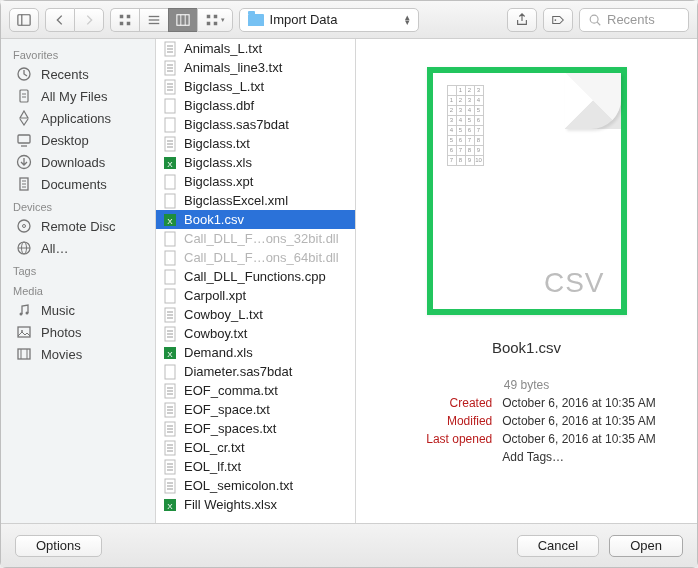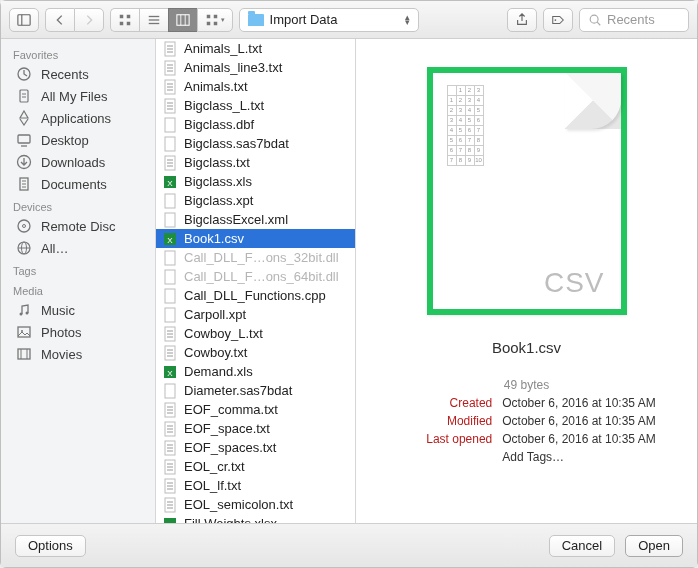--- a/index.html
+++ b/index.html
@@ -47,21 +47,21 @@
 .fname{font-size:15px;margin-top:24px;color:#303030}
 .meta{margin-top:22px;display:grid;grid-template-columns:95px auto;gap:4px 10px;font-size:12px;}
 .meta .k{color:#b91c1c;text-align:right}
 .meta .v{color:#333}
 .fsize{color:#8a8a8a;font-size:12px;margin-top:0;text-align:center;grid-column:1/3}
 .addtags{color:#1f7bd6;font-size:12px}
 
 
 .footer { height: 44px; background: linear-gradient(#f3f3f3,#e6e6e6); border-top: 1px solid #cfcfcf; display: flex; align-items: center; padding: 0 14px; gap: 10px; }
 .footer .spacer{flex:1}
-.fbtn{height:22px;border:1px solid #c6c6c6;background:linear-gradient(#ffffff,#f2f2f2);border-radius:5px;padding:0 12px;font-size:13px;display:flex;align-items:center;justify-content:center}
+.fbtn{height:22px;border:1px solid #c6c6c6;background:linear-gradient(#ffffff,#f2f2f2);border-radius:5px;padding:0 20px;font-size:13px;display:flex;align-items:center;justify-content:center}
 .fbtn.primary{border-color:#a9a9a9}
 
 
 svg{display:block}
 </style>
 </head>
 <body>
 
 <div class="window">
 
@@ -280,31 +280,20 @@
         </div>
         <div class="file-row">
           <span class="fi">
             <svg viewBox="0 0 16 16" width="16" height="16">
               <rect x="3" y="1" width="10" height="14" fill="#fff" stroke="#bbb"></rect>
               <line x1="5" y1="5" x2="11" y2="5" stroke="#999"></line>
               <line x1="5" y1="8" x2="11" y2="8" stroke="#999"></line>
               <line x1="5" y1="11" x2="11" y2="11" stroke="#999"></line>
             </svg>
           </span>
-          <span>Animals.txt</span>
-        </div>
-        <div class="file-row">
-          <span class="fi">
-            <svg viewBox="0 0 16 16" width="16" height="16">
-              <rect x="3" y="1" width="10" height="14" fill="#fff" stroke="#bbb"></rect>
-              <line x1="5" y1="5" x2="11" y2="5" stroke="#999"></line>
-              <line x1="5" y1="8" x2="11" y2="8" stroke="#999"></line>
-              <line x1="5" y1="11" x2="11" y2="11" stroke="#999"></line>
-            </svg>
-          </span>
           <span>Bigclass_L.txt</span>
         </div>
         <div class="file-row">
           <span class="fi">
             <svg viewBox="0 0 16 16" width="16" height="16">
               <rect x="3" y="1" width="10" height="14" fill="#fff" stroke="#bbb"></rect>
             </svg>
           </span>
           <span>Bigclass.dbf</span>
         </div>

